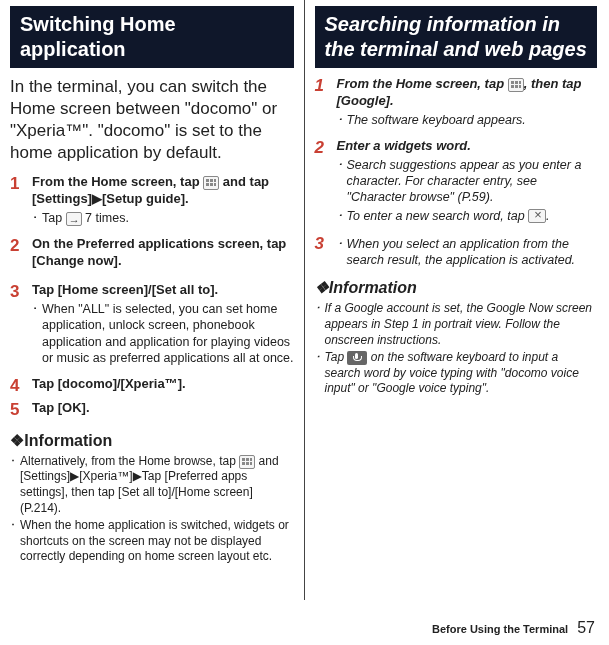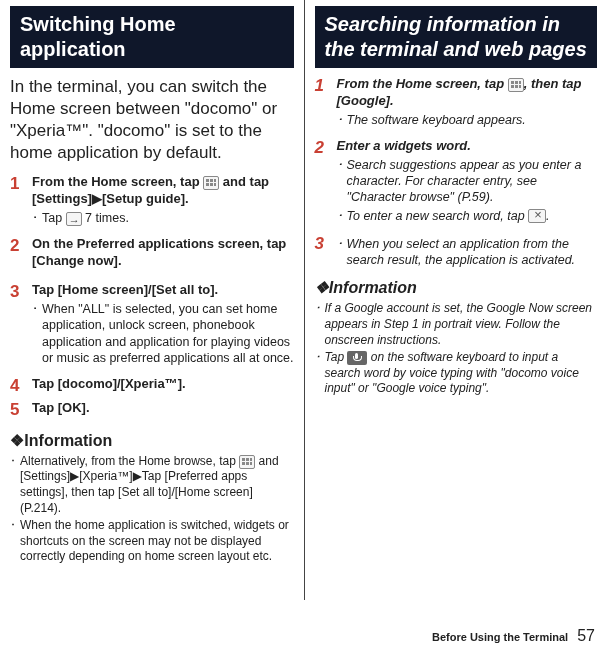--- a/index.html
+++ b/index.html
@@ -164,21 +164,21 @@
       position: absolute;
       width: 7px; height: 4px;
       border: 1px solid #fff;
       border-top: none;
       border-radius: 0 0 4px 4px;
       top: 5px; left: 6px;
     }
     .tri { font-family: Arial; }
     .footer {
       position: absolute;
-      bottom: 0;
+      bottom: 8px;
       right: 14px;
       font-size: 11px;
       font-weight: bold;
     }
     .footer .pnum {
       font-size: 16px;
       margin-left: 6px;
       font-weight: normal;
     }
   </style>

